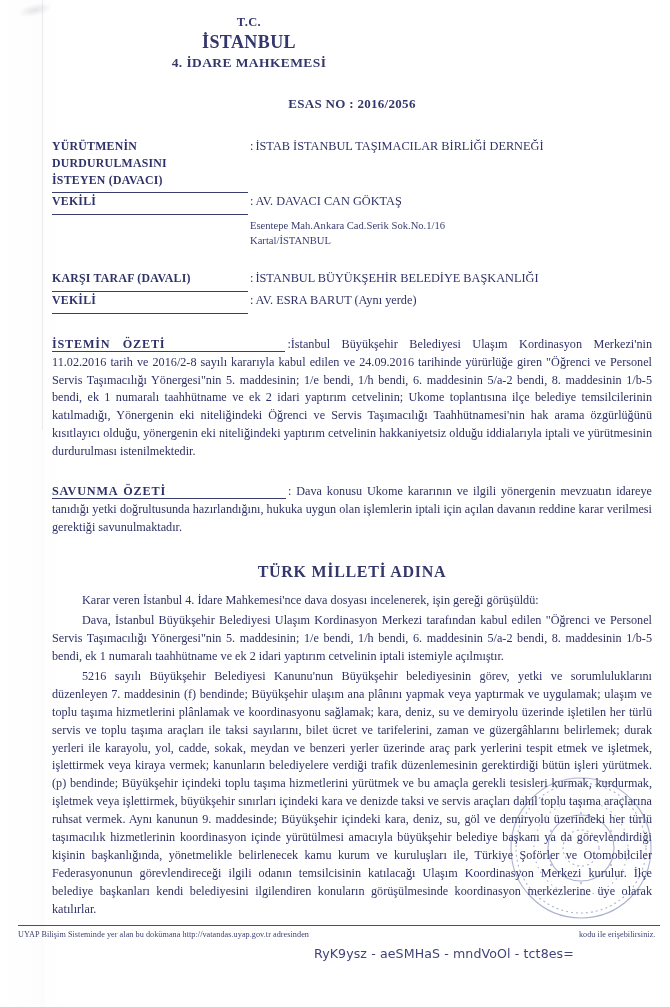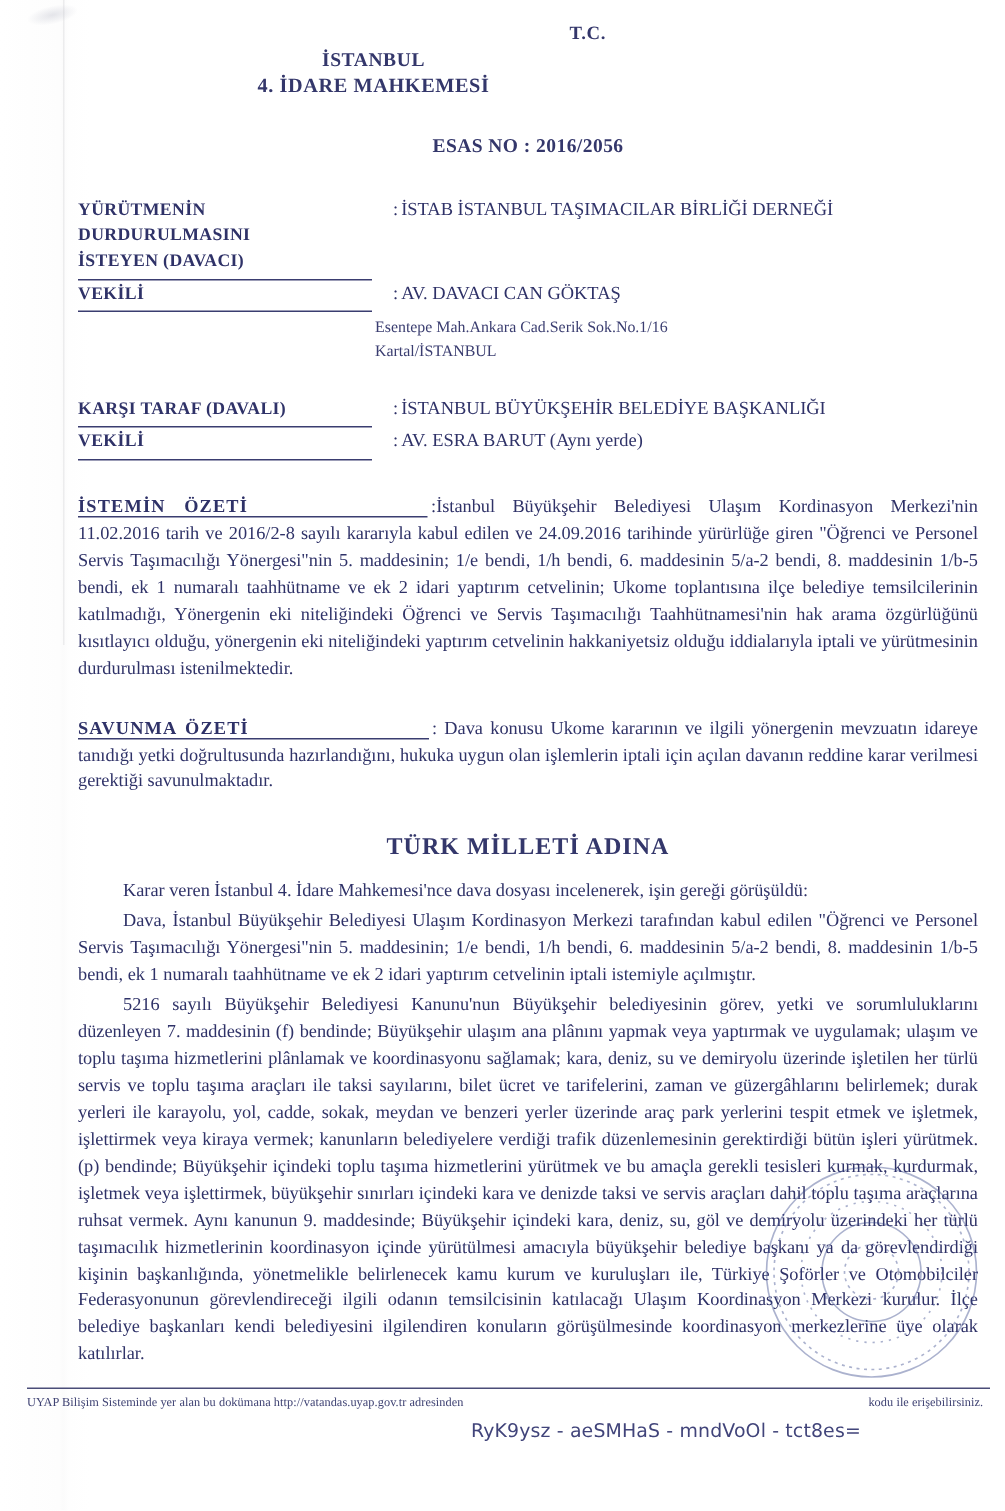--- a/index.html
+++ b/index.html
@@ -46,24 +46,24 @@
   .court-header {
     margin-top: 14px;
     text-align: center;
     width: 310px;
     margin-left: 42px;
     line-height: 1.32;
   }
   .court-header .ln {
     font-weight: bold;
     letter-spacing: 0.4px;
-    font-size: 13px;
+    font-size: 18px;
     color: #34376b;
   }
-  .court-header .ln.tc { font-size: 12.5px; text-align: right; }
+  .court-header .ln.tc { font-size: 12.5px; }
   .court-header .ln.big { font-size: 13.5px; }
 
   .esas {
     margin-top: 24px;
     margin-left: 0px;
     font-weight: bold;
     font-size: 13px;
     letter-spacing: 0.3px;
     color: #34376b;
     text-align: center;
@@ -89,21 +89,20 @@
   .plabel.ul {
     border-bottom: 1.4px solid #3a3d70;
     padding-bottom: 4px;
   }
   .pval {
     flex: 1;
     font-size: 12.3px;
     line-height: 1.42;
     color: #2f3268;
     padding-left: 2px;
-    margin-left: 12px;
   }
   .pval .colon { margin-right: 2px; }
   .addr {
     font-size: 10.6px;
     line-height: 1.42;
     margin-left: 198px;
     margin-top: 3px;
     color: #3a3d70;
   }
   .addr div { white-space: nowrap; }

